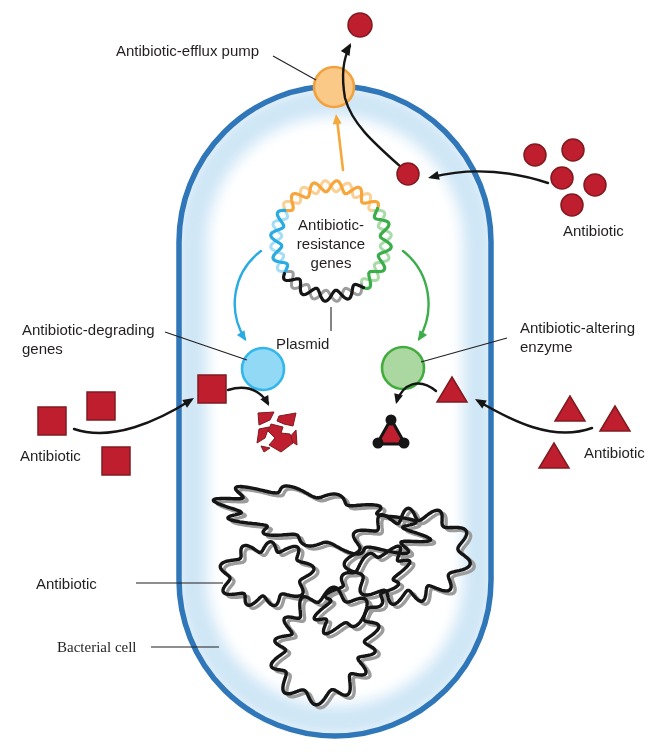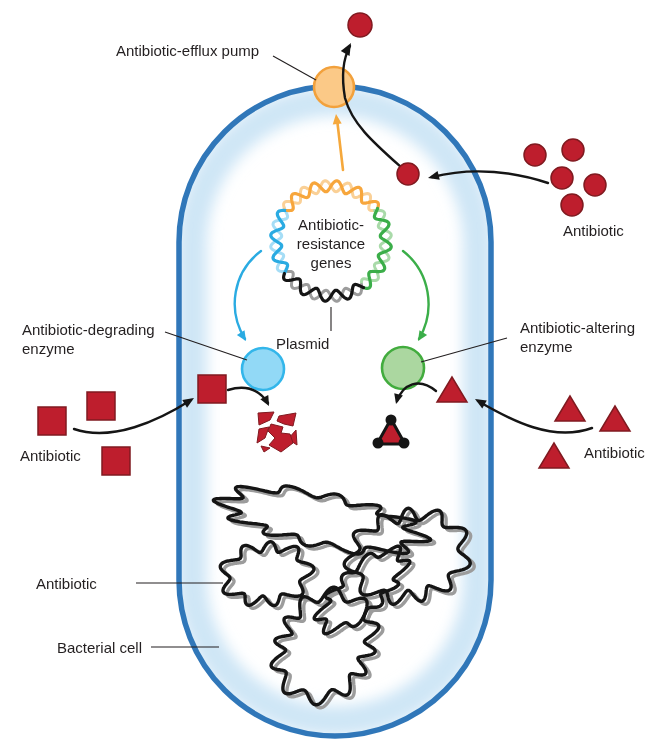--- a/index.html
+++ b/index.html
@@ -134,26 +134,26 @@
 
   <div class="label" style="left:563px;top:221px;">Antibiotic</div>
 
   <div class="label" style="left:271px;top:215px;width:120px;text-align:center;">Antibiotic-
 resistance
 genes</div>
 
   <div class="label" style="left:276px;top:334px;width:110px;">Plasmid</div>
 
   <div class="label" style="left:22px;top:320px;">Antibiotic-degrading
-enzyme</div>
+genes</div>
 
   <div class="label" style="left:20px;top:446px;">Antibiotic</div>
 
   <div class="label" style="left:510px;top:318px;margin-left:10px;">Antibiotic-altering
 enzyme</div>
 
   <div class="label" style="left:584px;top:443px;">Antibiotic</div>
 
   <div class="label" style="left:36px;top:574px;">Antibiotic</div>
 
-  <div class="label" style="left:57px;top:638px;">Bacterial cell</div>
+  <div class="label" style="left:57px;top:638px;font-family:Liberation Serif, serif;">Bacterial cell</div>
 
 </div>
 
 </body></html>

